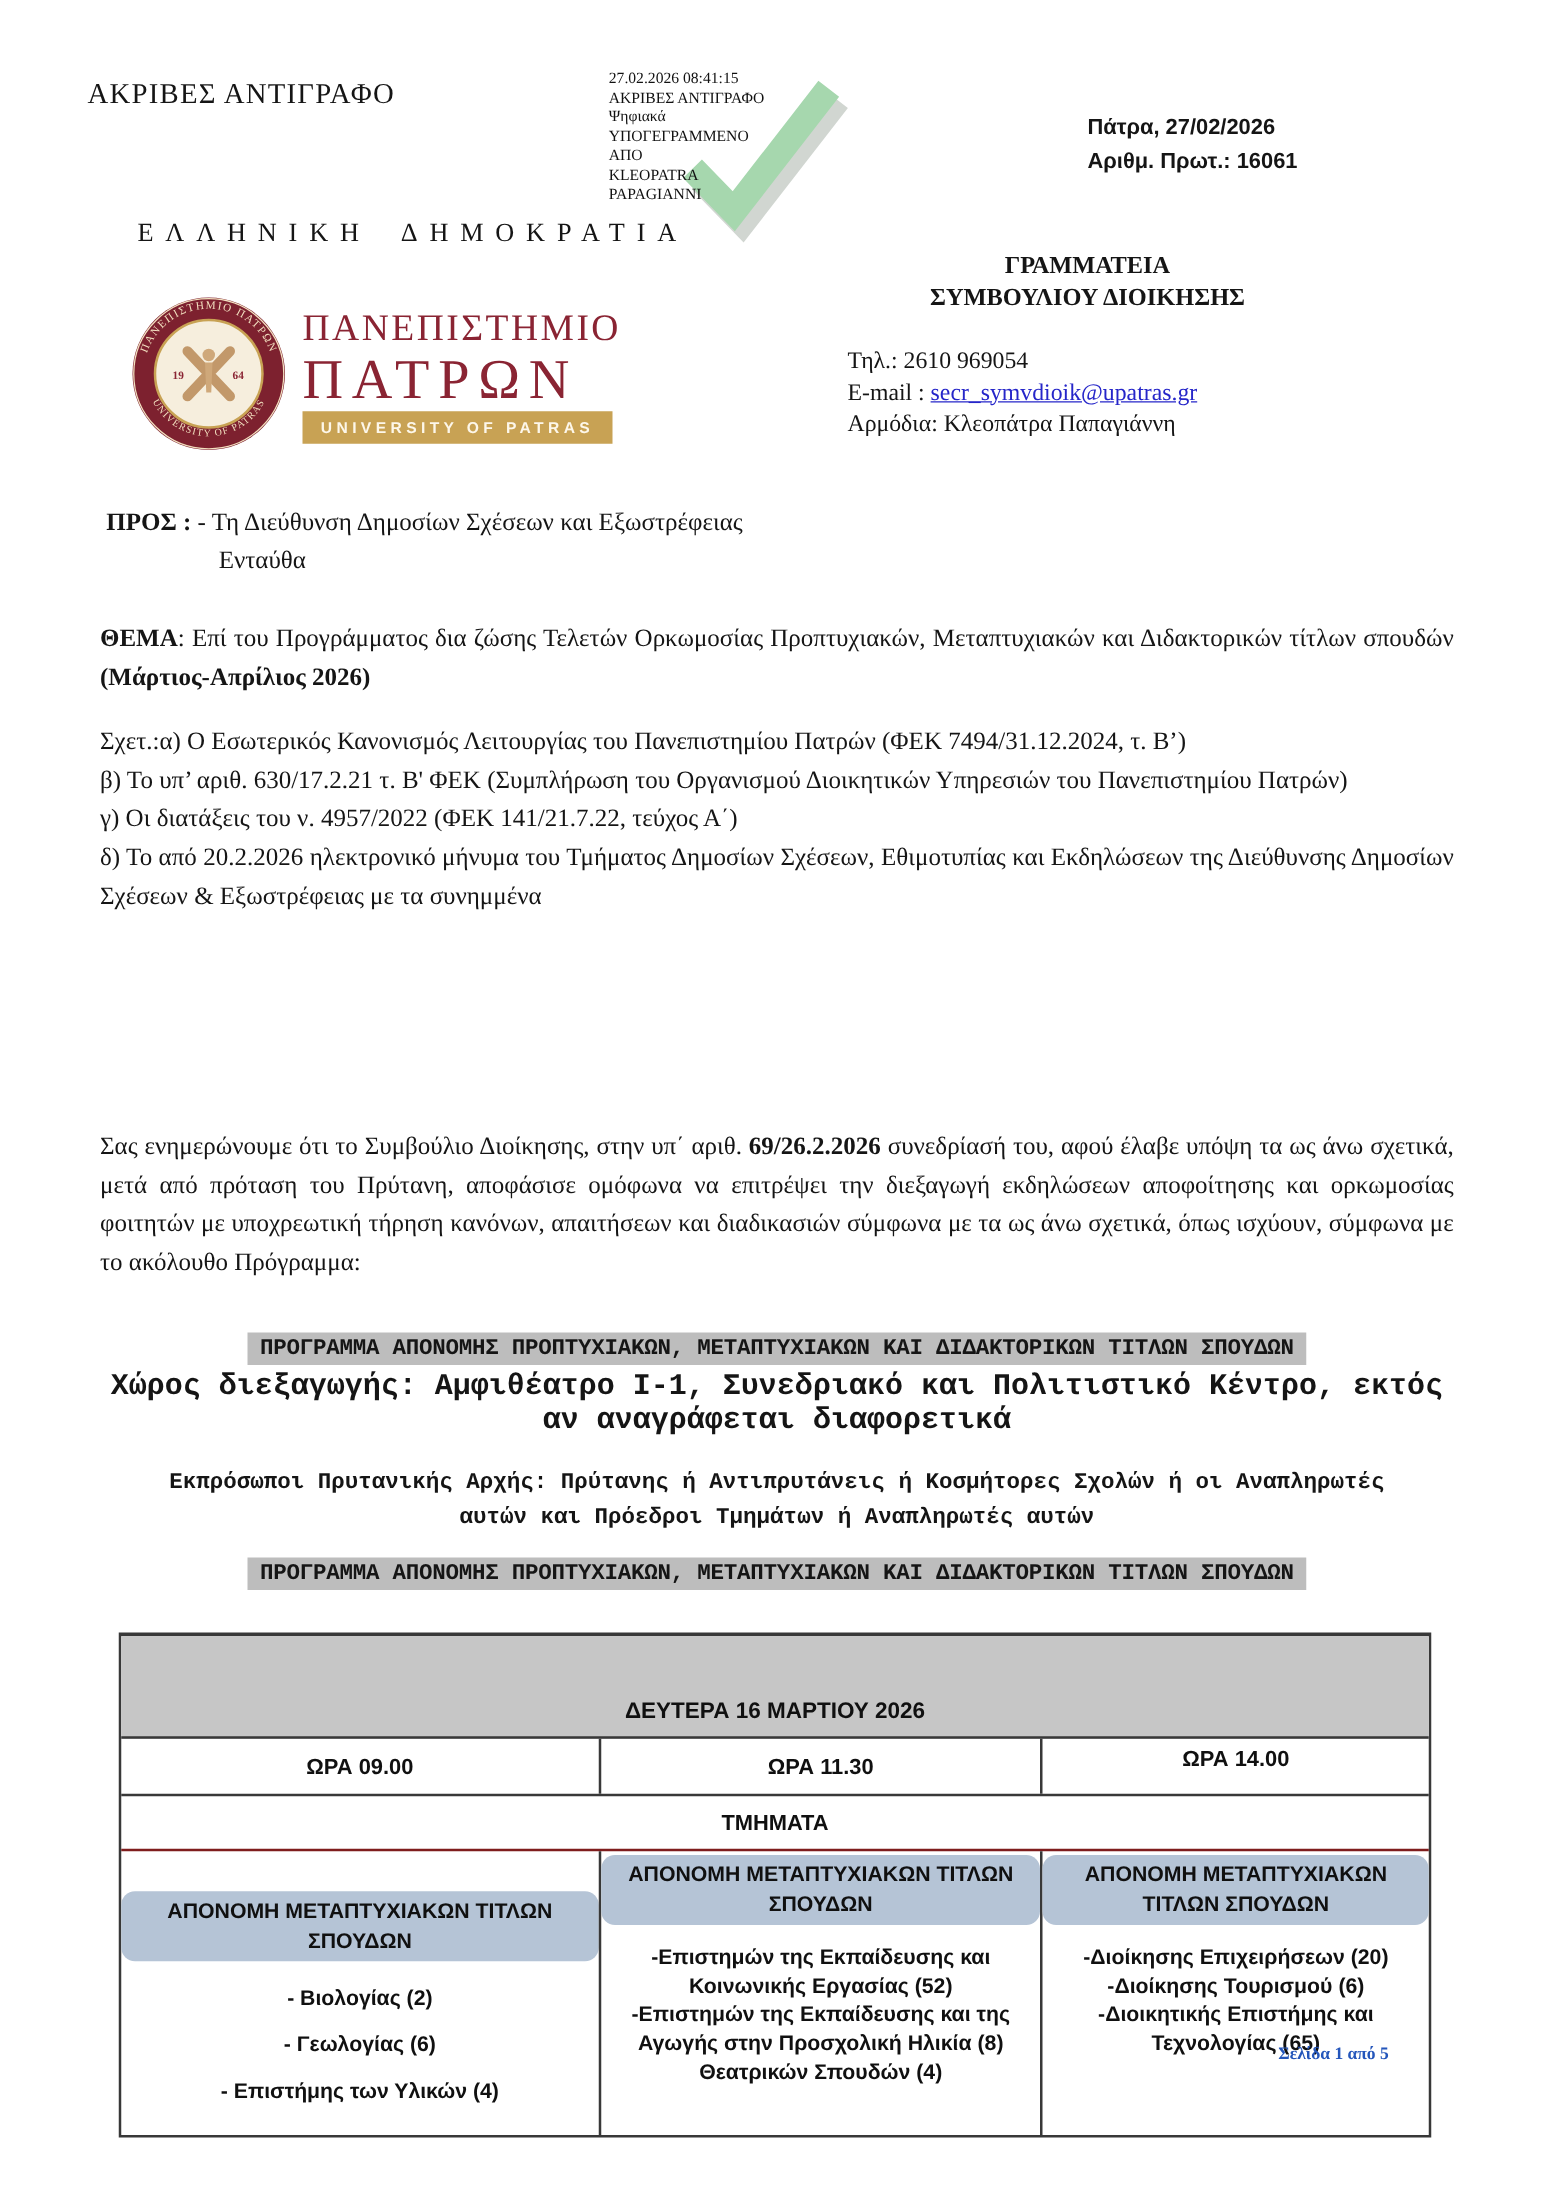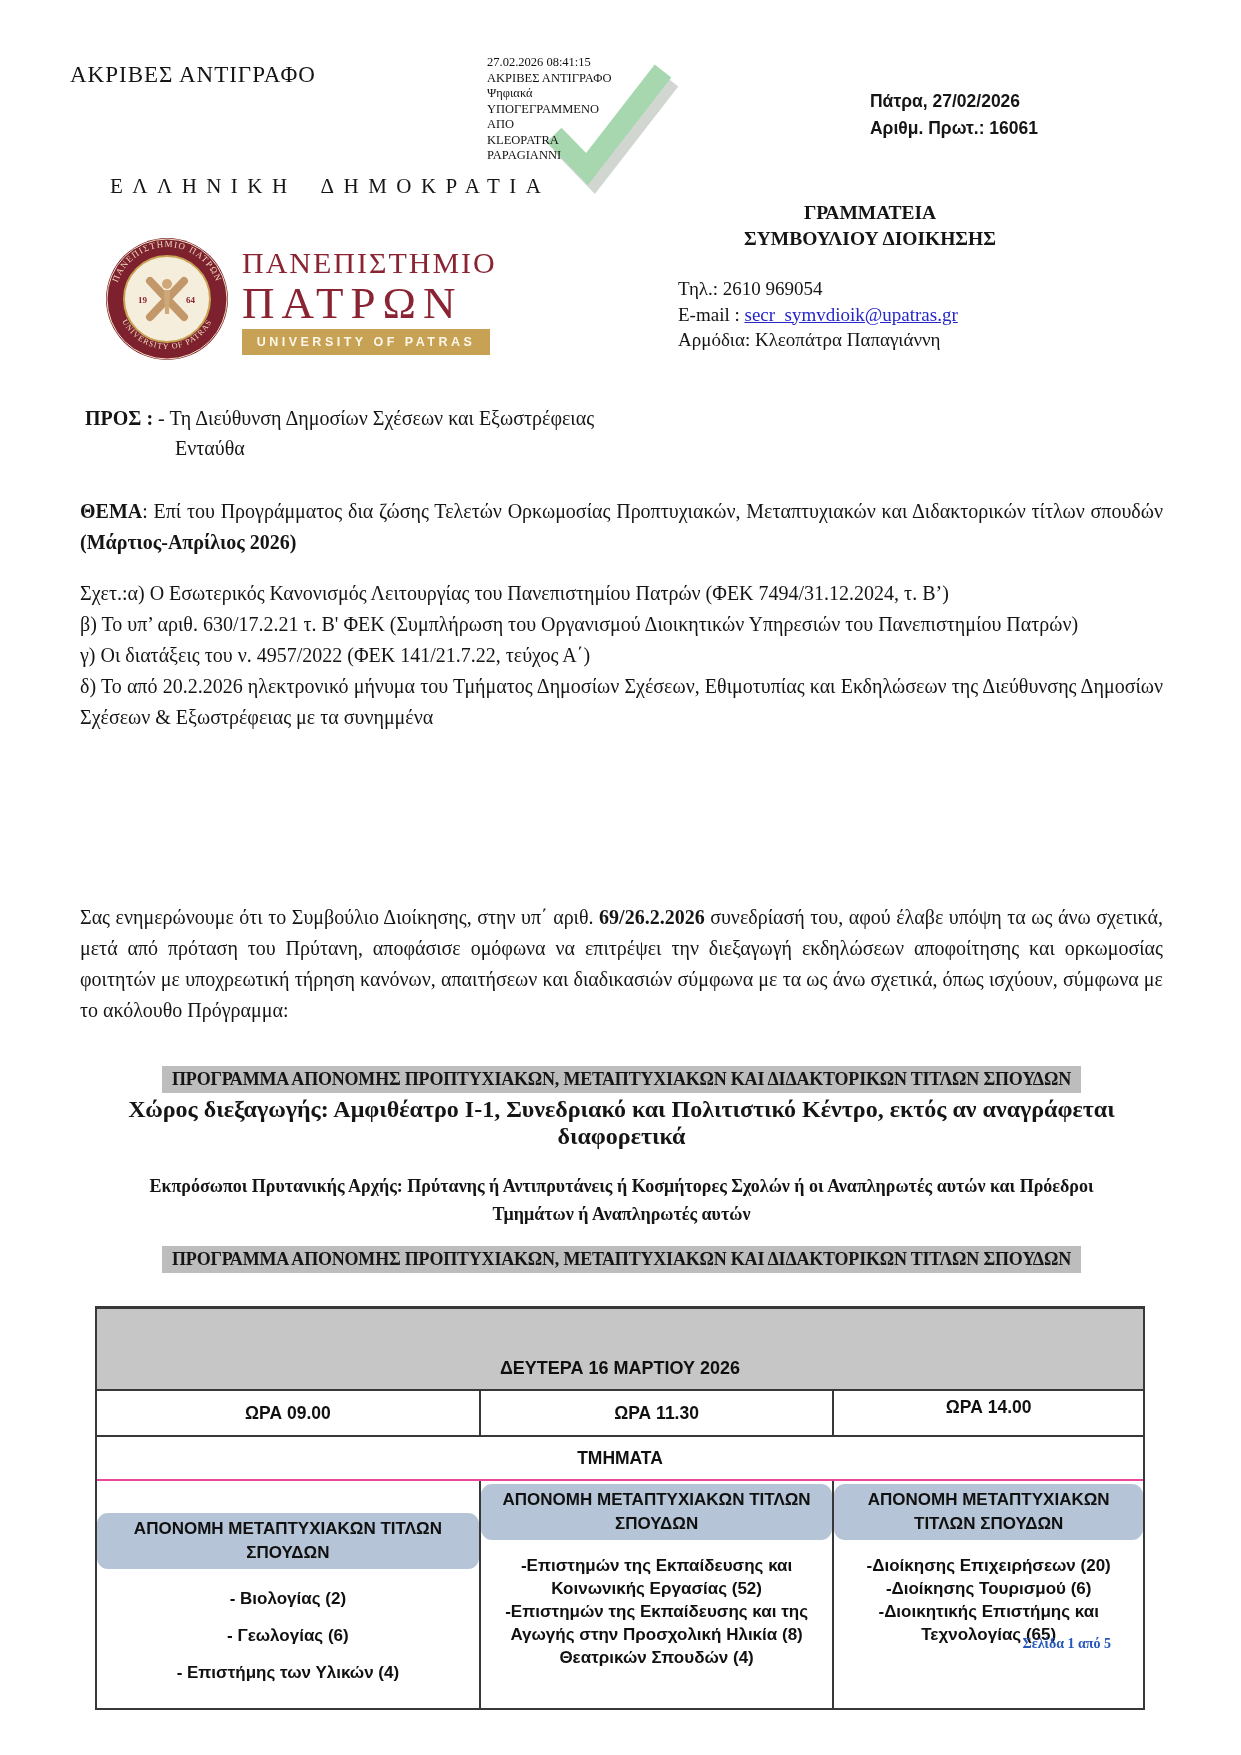--- a/index.html
+++ b/index.html
@@ -44,39 +44,39 @@
   .recipient .indent{padding-left:90px;}
 
   
   .flowtext{position:absolute; left:80px; width:1083px; font-size:20px; line-height:31px; text-align:justify;}
   .subject{top:496px;}
   .refs{top:578px;}
   .mainpara{top:902px;}
 
   
   .center-line{position:absolute; left:80px; width:1083px; text-align:center;
-    font-family:Liberation Serif, serif; font-weight:bold;}
+    font-family:Liberation Mono, monospace; font-weight:bold;}
   .banner1{top:1066px;}
   .banner2{top:1246px;}
   .banner-bg{display:inline-block; background:var(--bannergray); padding:3px 10px; font-size:18px; letter-spacing:-0.2px;}
   .venue{top:1096px; font-size:24px;}
   .reps{top:1172px; font-size:18px; line-height:28px;}
   .reps .inner{display:inline-block; width:1000px;}
 
   
   .table{position:absolute; left:95px; top:1306px; width:1050px;
     border:2px solid #383838; border-top-width:3px;
     font-family:"Liberation Sans","DejaVu Sans",sans-serif; font-weight:bold; color:#101010;}
   .t-day{height:82px; background:var(--tablegray); display:flex; align-items:flex-end; justify-content:center;
     padding-bottom:10px; font-size:18px; border-bottom:2px solid #383838;}
   .t-times{display:grid; grid-template-columns:36.5% 34% 29.5%; border-bottom:2px solid #383838;}
   .t-times .cell{height:44px; display:flex; align-items:center; justify-content:center; font-size:17.5px;}
   .t-times .cell:nth-child(2){border-left:2px solid #383838; border-right:2px solid #383838;}
   .t-times .cell.top{align-items:flex-start; padding-top:6px;}
-  .t-section{height:44px; display:flex; align-items:center; justify-content:center; font-size:17.5px; border-bottom:2px solid #ec4899;}
+  .t-section{height:44px; display:flex; align-items:center; justify-content:center; font-size:17.5px; border-bottom:2px solid #7f1d1d;}
   .t-body{display:grid; grid-template-columns:36.5% 34% 29.5%;}
   .t-body .bcell{min-height:172px; padding-bottom:10px;}
   .t-body .bcell:nth-child(2){border-left:2px solid #383838; border-right:2px solid #383838;}
   .band{background:var(--bandblue); text-align:center; font-size:17px; line-height:24px; padding:4px 6px; margin-top:3px;border-radius:11px;}
   .bcell.c1 .band{margin-top:32px;}
   .items{margin-top:14px; text-align:center; font-size:17px; line-height:23px;}
   .items div{padding:0 6px;}
   .bcell.c1 .items{margin-top:18px;}
   .bcell.c1 .items div{margin-bottom:14px;}
 

